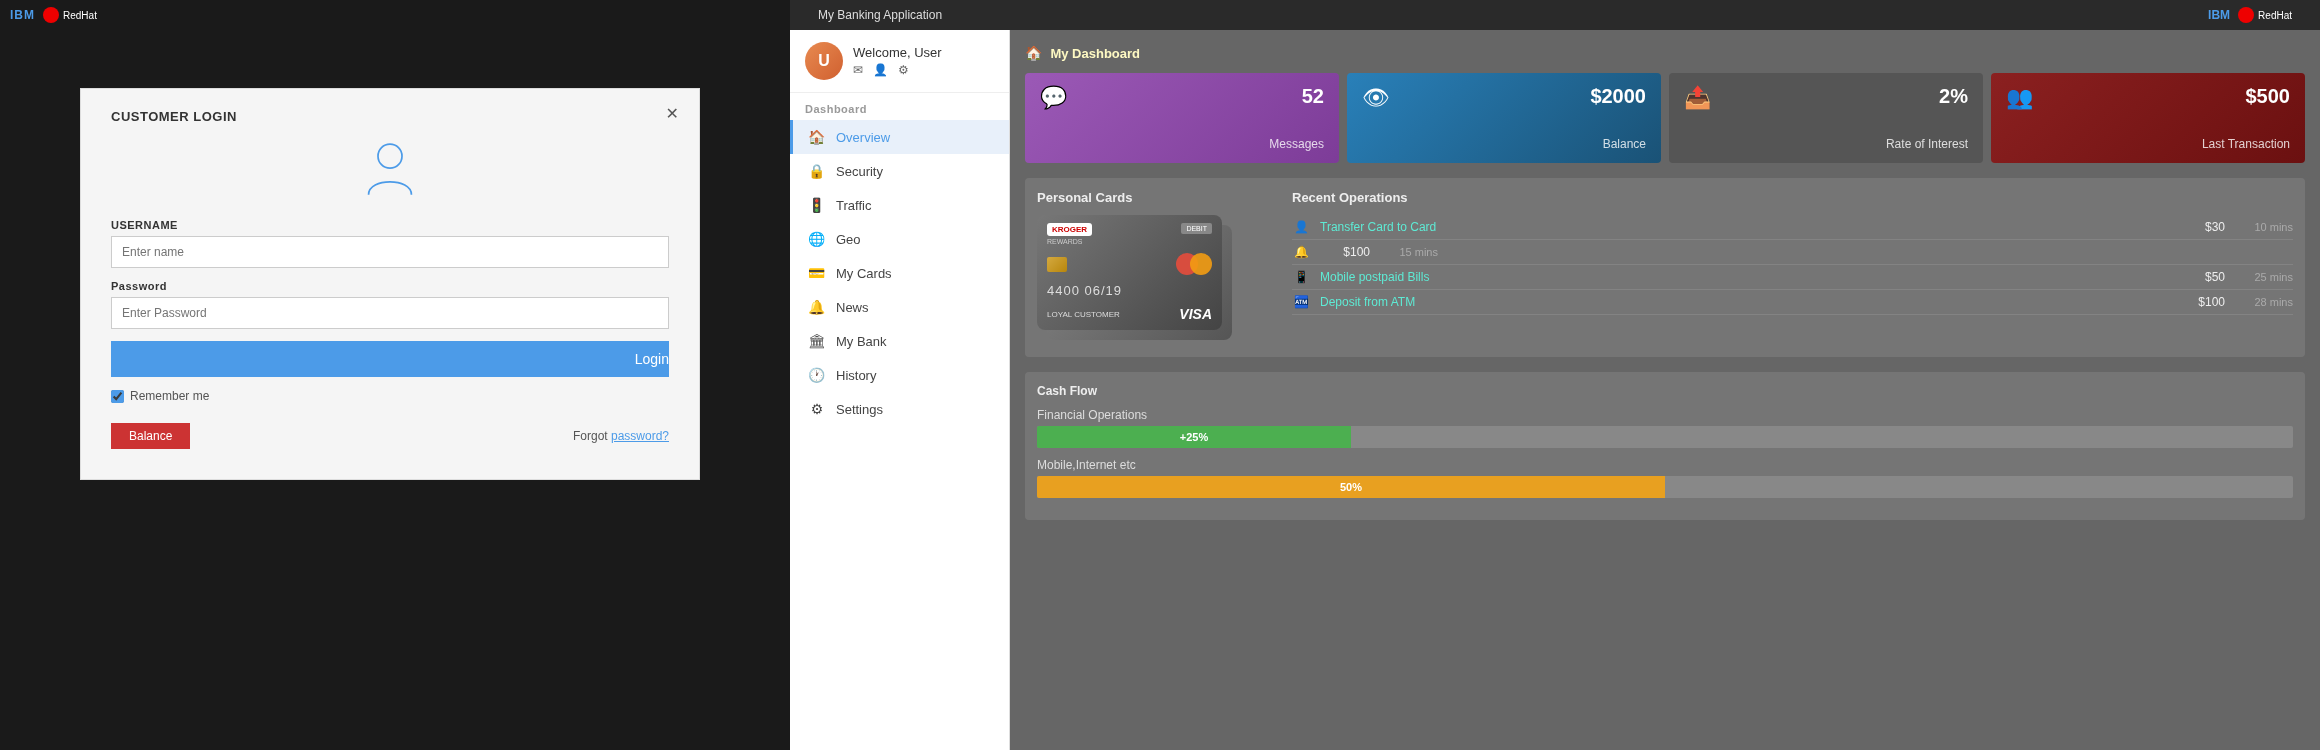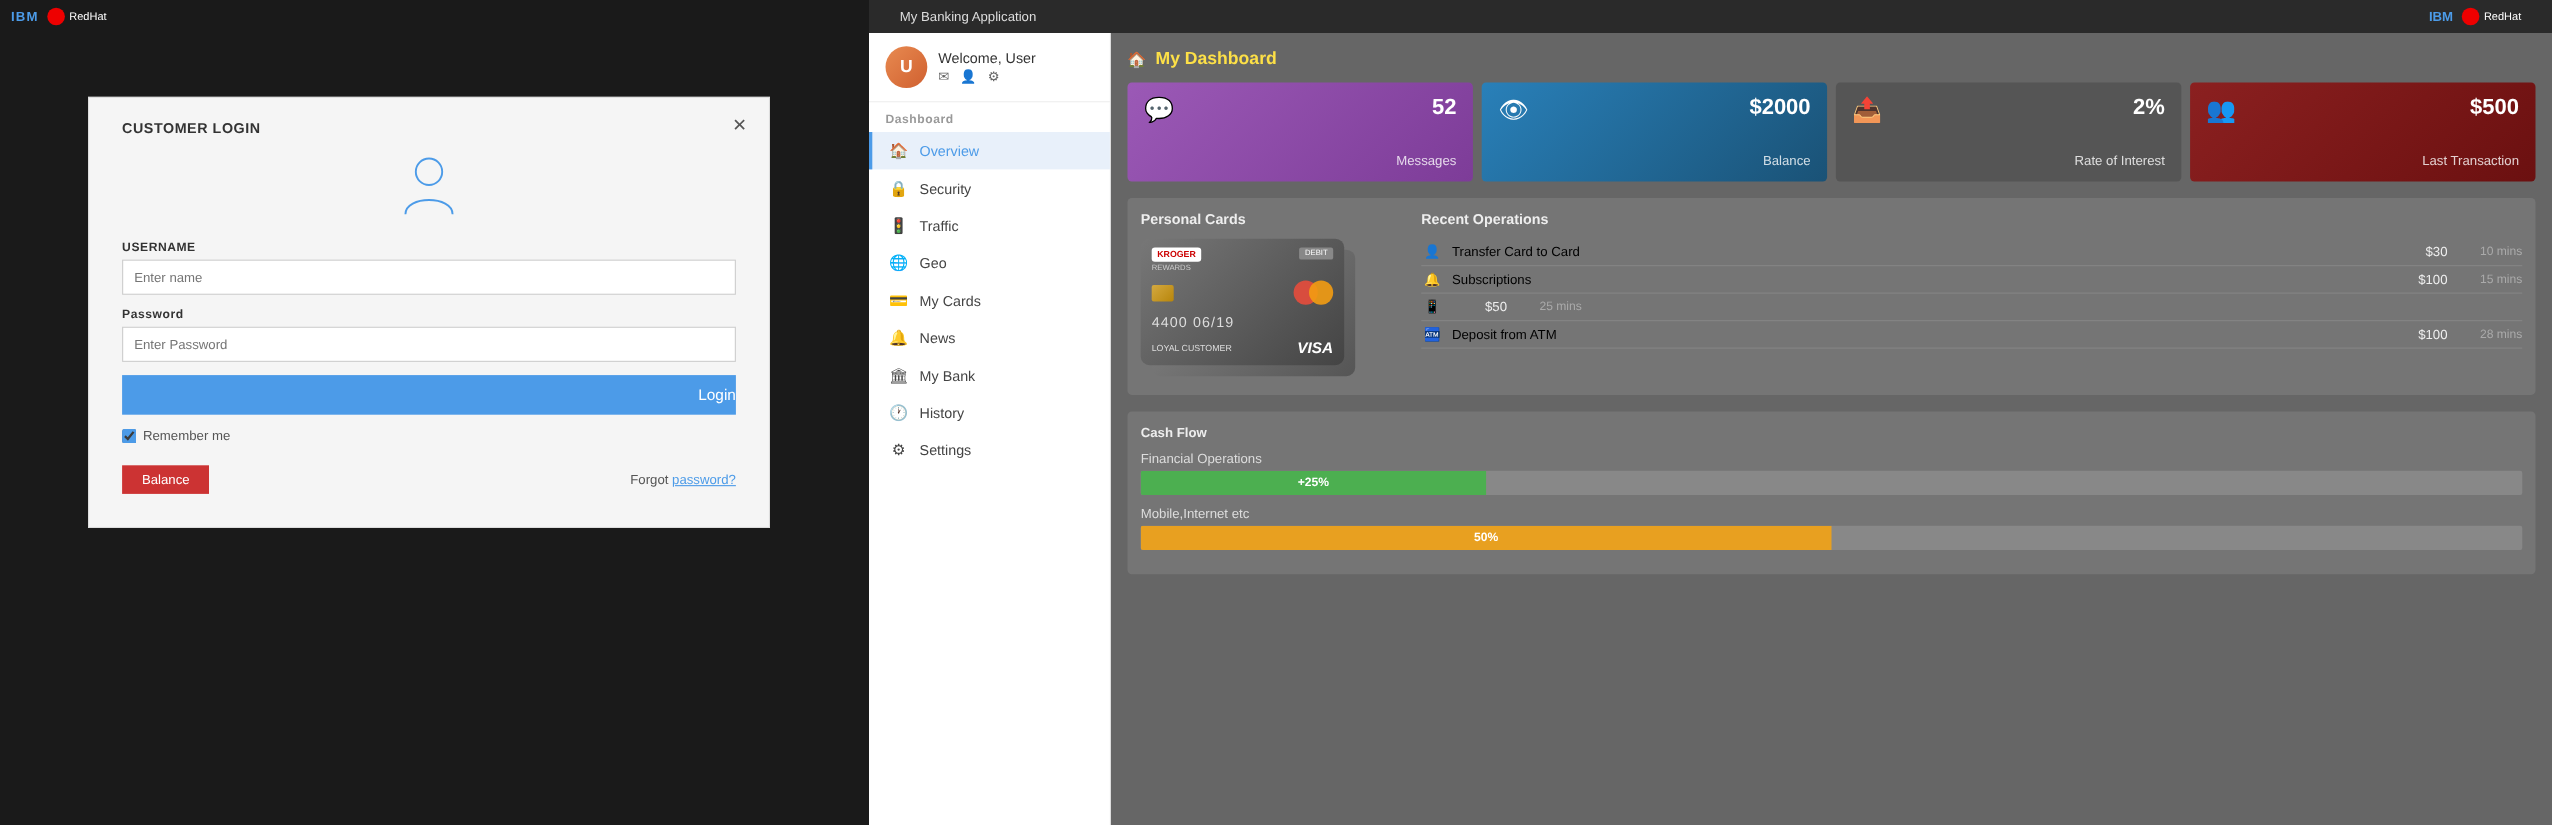--- a/index.html
+++ b/index.html
@@ -305,22 +305,22 @@
     }
 
     .dashboard-header {
       display: flex;
       align-items: center;
       gap: 8px;
       margin-bottom: 12px;
     }
 
     .dashboard-title {
-      color: #fde047;
-      font-size: 16px;
+      color: #fef9c3;
+      font-size: 13px;
       font-weight: 600;
     }
 
     .home-icon {
       color: #fff;
       font-size: 14px;
     }
 
     
     .stat-cards {
@@ -530,21 +530,21 @@
     }
 
     .op-icon.blue { color: #4c9be8; }
     .op-icon.orange { color: #e88a30; }
     .op-icon.red { color: #e84c30; }
     .op-icon.teal { color: #30b8a8; }
 
     .op-name {
       flex: 1;
       font-size: 12px;
-      color: #000000;
+      color: #5eead4;
     }
 
     .op-amount {
       font-size: 12px;
       color: #eee;
       width: 50px;
       text-align: right;
     }
 
     .op-time {
@@ -783,26 +783,26 @@
           <div class="section-title">Recent Operations</div>
           <div class="ops-table">
             <div class="op-row">
               <span class="op-icon blue">👤</span>
               <span class="op-name">Transfer Card to Card</span>
               <span class="op-amount">$30</span>
               <span class="op-time">10 mins</span>
             </div>
             <div class="op-row">
               <span class="op-icon orange">🔔</span>
-              <span class="op-name">Subscriptions</span>
               <span class="op-amount">$100</span>
               <span class="op-time">15 mins</span>
             </div>
             <div class="op-row">
               <span class="op-icon red">📱</span>
+              <span class="op-name">Mobile postpaid Bills</span>
               <span class="op-amount">$50</span>
               <span class="op-time">25 mins</span>
             </div>
             <div class="op-row">
               <span class="op-icon teal">🏧</span>
               <span class="op-name">Deposit from ATM</span>
               <span class="op-amount">$100</span>
               <span class="op-time">28 mins</span>
             </div>
           </div>

